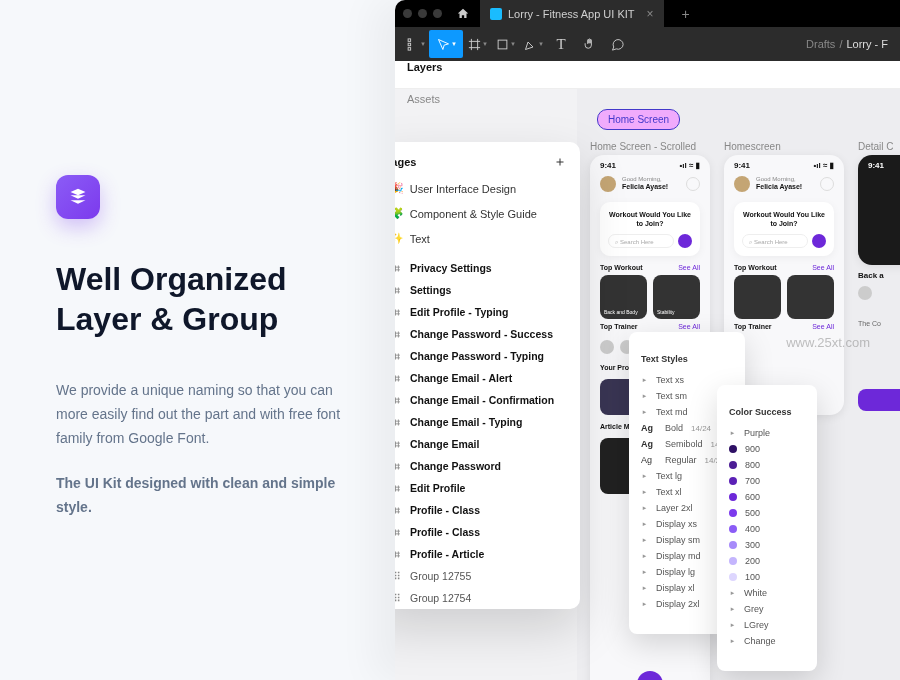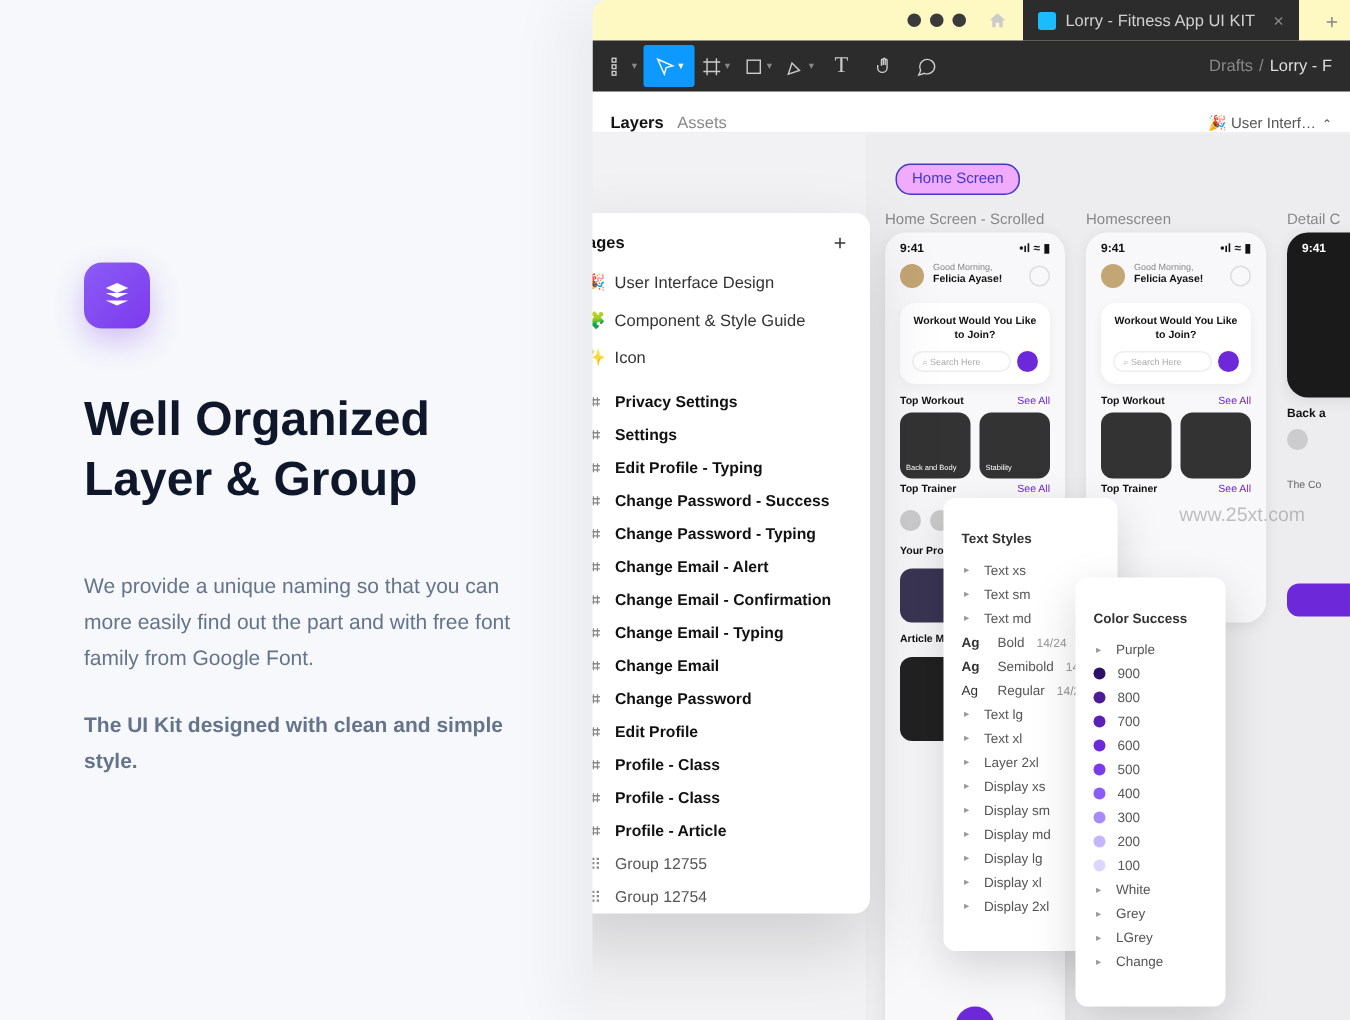--- a/index.html
+++ b/index.html
@@ -10,41 +10,41 @@
 .logo-chip { width: 44px; height: 44px; border-radius: 12px; background: linear-gradient(135deg,#8b5cf6,#7c3aed); display: flex; align-items: center; justify-content: center; margin-bottom: 40px; box-shadow: 0 8px 20px rgba(124,58,237,.3); }
 .logo-chip svg { width: 20px; height: 20px; fill: #fff; }
 h1 { font-size: 32px; font-weight: 700; color: #0f172a; line-height: 1.25; margin-bottom: 40px; }
 .desc1 { font-size: 14px; color: #64748b; line-height: 1.7; margin-bottom: 22px; }
 .desc2 { font-size: 14px; color: #64748b; line-height: 1.7; font-weight: bold; }
 
 
 .app { position: absolute; left: 395px; top: 0; width: 505px; height: 680px; background: #f2f2f4; border-top-left-radius: 10px; overflow: hidden; box-shadow: -20px 0 40px rgba(0,0,0,.05); }
 
 
-.titlebar { height: 27px; background: #fef9c3; display: flex; align-items: center; padding: 10px 8px; gap: 10px; justify-content: flex-end; }
+.titlebar { height: 27px; background: #000000; display: flex; align-items: center; padding: 10px 8px; gap: 10px; }
 .traffic { display: flex; gap: 6px; }
 .dot-t { width: 9px; height: 9px; border-radius: 50%; background: #3a3a3a; }
 .home-ic { width: 14px; height: 14px; margin-left: 4px; }
 .tab-active { display: flex; align-items: center; height: 27px; padding: 0 10px; background: #2c2c2c; gap: 6px; font-size: 11px; color: #d0d0d0; }
 .figma-sq { width: 12px; height: 12px; background: #1abcfe; border-radius: 2px; }
 .tab-close { color: #888; font-size: 12px; margin-left: 6px; }
 .tab-plus { color: #888; font-size: 14px; margin-left: 8px; }
 
 
 .toolbar { height: 34px; background: #2c2c2c; display: flex; align-items: center; padding: 0 6px; position: relative; }
 .tool { width: 28px; height: 28px; display: flex; align-items: center; justify-content: center; border-radius: 2px; color: #ccc; font-size: 13px; }
 .tool.move { background: #0d99ff; color: #fff; width: 34px; }
 .tool svg { width: 15px; height: 15px; stroke: currentColor; fill: none; stroke-width: 1.5; }
 .tool-caret { font-size: 7px; margin-left: 1px; color: #888; }
 .breadcrumb { position: absolute; right: 12px; font-size: 11px; color: #888; }
 .breadcrumb .sep { margin: 0 4px; }
 .breadcrumb .cur { color: #ddd; }
 
 
-.panel-tabs { height: 28px; background: #fff; display: flex; align-items: flex-end; padding: 0 12px; gap: 9px; font-size: 11px; border-bottom: 1px solid #eee; }
+.panel-tabs { height: 28px; background: #fff; display: flex; align-items: flex-start; padding: 0 12px; gap: 20px; font-size: 11px; border-bottom: 1px solid #eee; flex-direction: column; }
 .ptab { color: #888; }
 .ptab.active { color: #111; font-weight: 600; }
 .ptab-crumb { margin-left: auto; font-size: 10px; color: #555; display:flex; align-items:center; gap:4px; }
 
 
 .canvas { position: absolute; top: 89px; left: 182px; right: 0; bottom: 0; background: #ededf0; }
 .badge-home { position: absolute; top: 20px; left: 20px; background: #f0abfc; border: 1px solid #4338ca; color: #4338ca; font-size: 10px; padding: 4px 10px; border-radius: 10px; }
 .artboard-label { position: absolute; font-size: 10px; color: #888; }
 .artboard { position: absolute; background: #f8f8fa; border-radius: 14px; box-shadow: 0 2px 10px rgba(0,0,0,.08); overflow: hidden; }
 .ab-status { display:flex; justify-content:space-between; padding: 6px 10px 0; font-size:8px; font-weight:600; color:#111; }
@@ -433,21 +433,21 @@
         <div class="page-item">
           <span>🎉</span>
           <span>User Interface Design</span>
         </div>
         <div class="page-item">
           <span>🧩</span>
           <span>Component &amp; Style Guide</span>
         </div>
         <div class="page-item">
           <span>✨</span>
-          <span>Icon</span>
+          <span>Text</span>
         </div>
       </div>
     <div class="layers-list" id="layers-list">
         <div class="layer-item">
           <span class="layer-ic">⌗</span>
           <span>Privacy Settings</span>
         </div>
         <div class="layer-item">
           <span class="layer-ic">⌗</span>
           <span>Settings</span>

